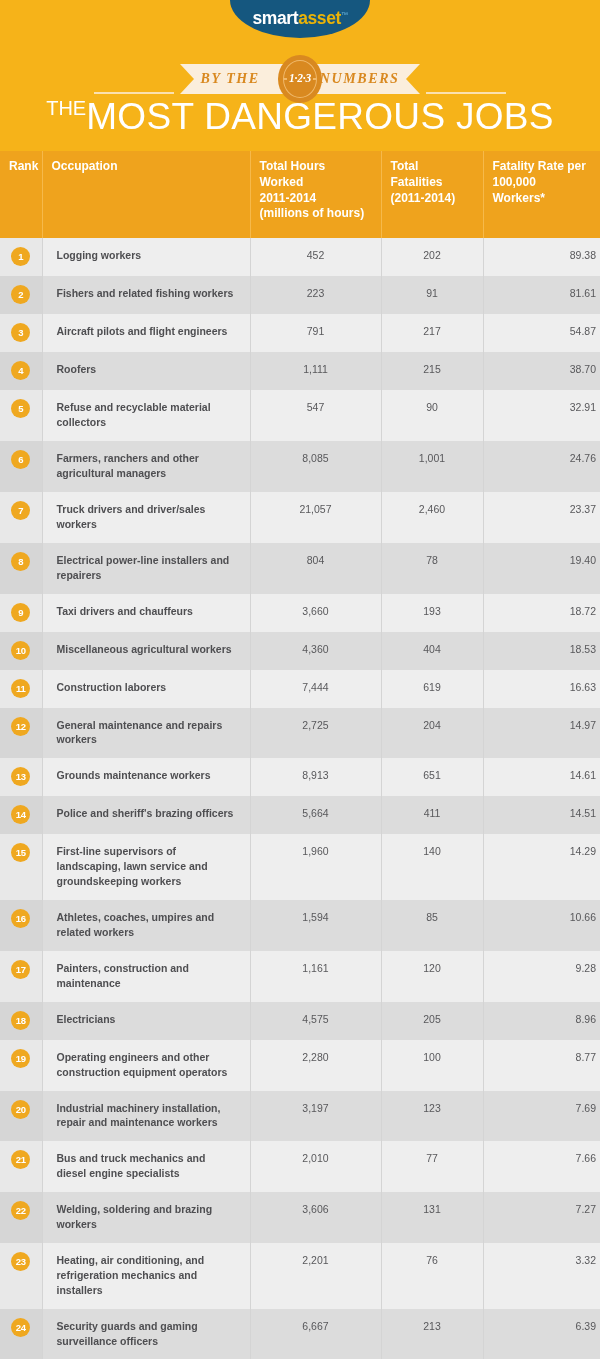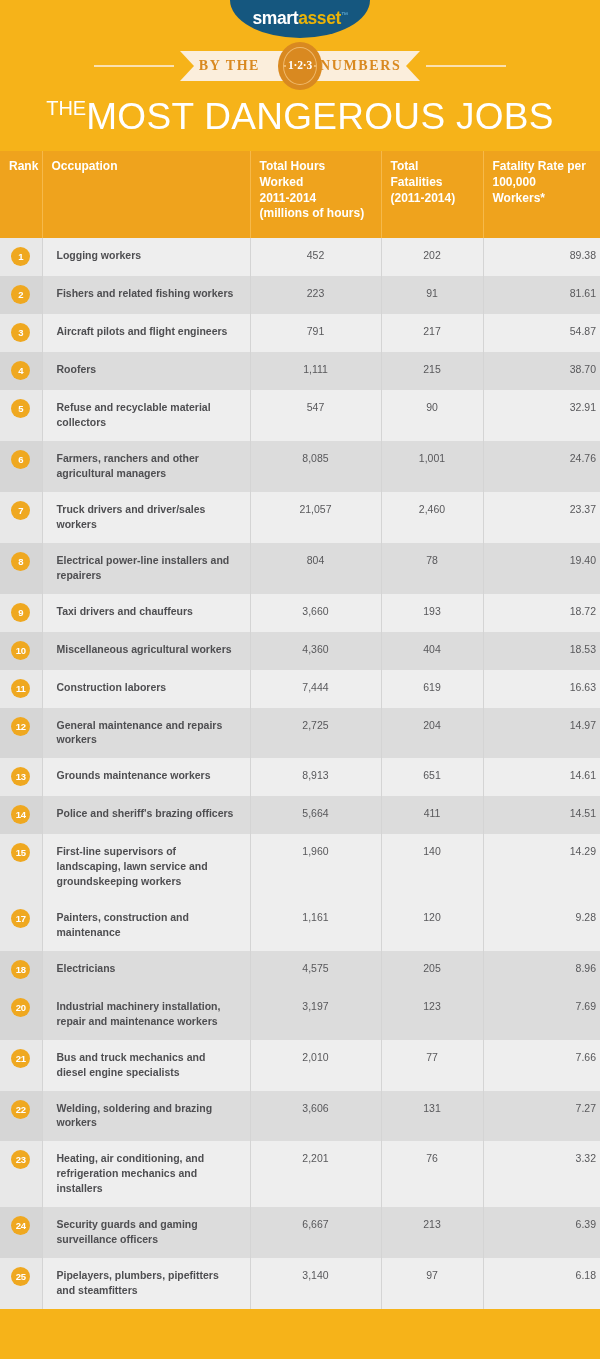--- a/index.html
+++ b/index.html
@@ -53,22 +53,23 @@
     font-size: 7px;
     vertical-align: super;
     font-weight: normal;
   }
 
   
   .ribbon-row {
     height: 56px;
     position: relative;
     display: flex;
-    align-items: center;
+    align-items: flex-end;
     justify-content: center;
+    font-style: italic;
   }
   .rule-left, .rule-right {
     width: 80px;
     height: 2px;
     background: #fbe9cb;
     opacity: .85;
   }
   .rule-left { margin-right: 6px; }
   .rule-right { margin-left: 6px; }
 
@@ -394,34 +395,48 @@
           <td class="td-num">411</td>
           <td class="td-num td-rate">14.51</td>
         </tr>
         <tr class="odd">
           <td class="td-rank"><span class="rank-circle">15</span></td>
           <td class="td-occ">First-line supervisors of landscaping, lawn service and groundskeeping workers</td>
           <td class="td-num">1,960</td>
           <td class="td-num">140</td>
           <td class="td-num td-rate">14.29</td>
         </tr>
+        <tr class="even">
+          <td class="td-rank"><span class="rank-circle">16</span></td>
+          <td class="td-occ">Athletes, coaches, umpires and related workers</td>
+          <td class="td-num">1,594</td>
+          <td class="td-num">85</td>
+          <td class="td-num td-rate">10.66</td>
+        </tr>
         <tr class="odd">
           <td class="td-rank"><span class="rank-circle">17</span></td>
           <td class="td-occ">Painters, construction and maintenance</td>
           <td class="td-num">1,161</td>
           <td class="td-num">120</td>
           <td class="td-num td-rate">9.28</td>
         </tr>
         <tr class="even">
           <td class="td-rank"><span class="rank-circle">18</span></td>
           <td class="td-occ">Electricians</td>
           <td class="td-num">4,575</td>
           <td class="td-num">205</td>
           <td class="td-num td-rate">8.96</td>
         </tr>
+        <tr class="odd">
+          <td class="td-rank"><span class="rank-circle">19</span></td>
+          <td class="td-occ">Operating engineers and other construction equipment operators</td>
+          <td class="td-num">2,280</td>
+          <td class="td-num">100</td>
+          <td class="td-num td-rate">8.77</td>
+        </tr>
         <tr class="even">
           <td class="td-rank"><span class="rank-circle">20</span></td>
           <td class="td-occ">Industrial machinery installation, repair and maintenance workers</td>
           <td class="td-num">3,197</td>
           <td class="td-num">123</td>
           <td class="td-num td-rate">7.69</td>
         </tr>
         <tr class="odd">
           <td class="td-rank"><span class="rank-circle">21</span></td>
           <td class="td-occ">Bus and truck mechanics and diesel engine specialists</td>

